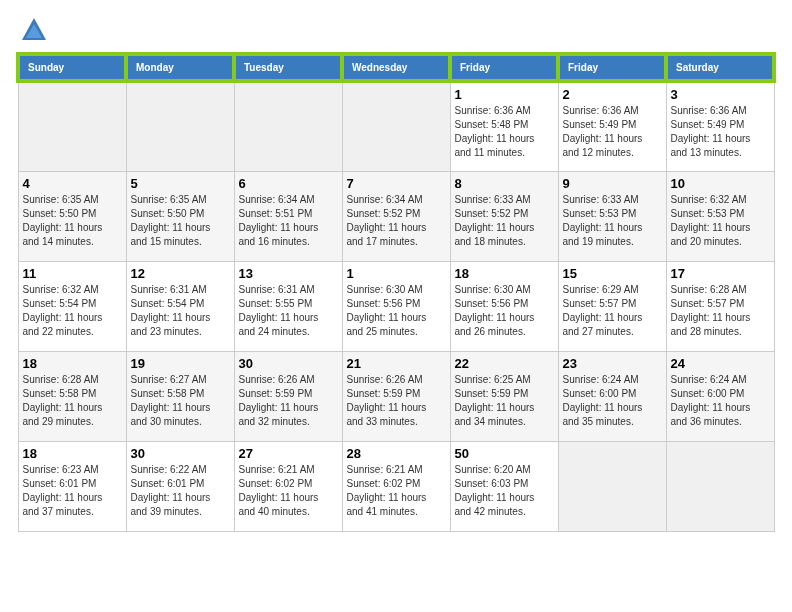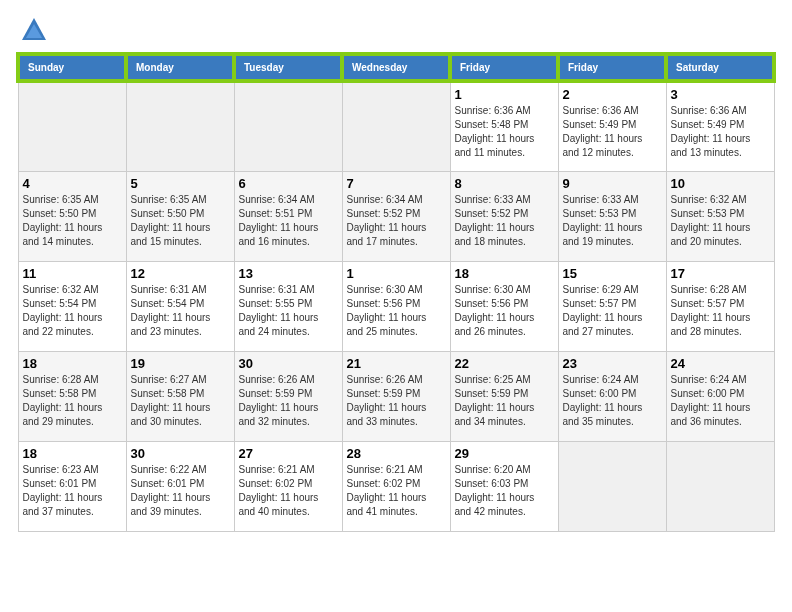--- a/index.html
+++ b/index.html
@@ -251,20 +251,20 @@
         </td>
         <td>
           <div class="day-num">27</div>
           <div class="day-info">Sunrise: 6:21 AM<br>Sunset: 6:02 PM<br>Daylight: 11 hours and 40 minutes.</div>
         </td>
         <td>
           <div class="day-num">28</div>
           <div class="day-info">Sunrise: 6:21 AM<br>Sunset: 6:02 PM<br>Daylight: 11 hours and 41 minutes.</div>
         </td>
         <td>
-          <div class="day-num">29</div>
+          <div class="day-num">50</div>
           <div class="day-info">Sunrise: 6:20 AM<br>Sunset: 6:03 PM<br>Daylight: 11 hours and 42 minutes.</div>
         </td>
         <td class="empty-cell"></td>
         <td class="empty-cell"></td>
       </tr>
     </tbody>
 </table>
 
 </body></html>

